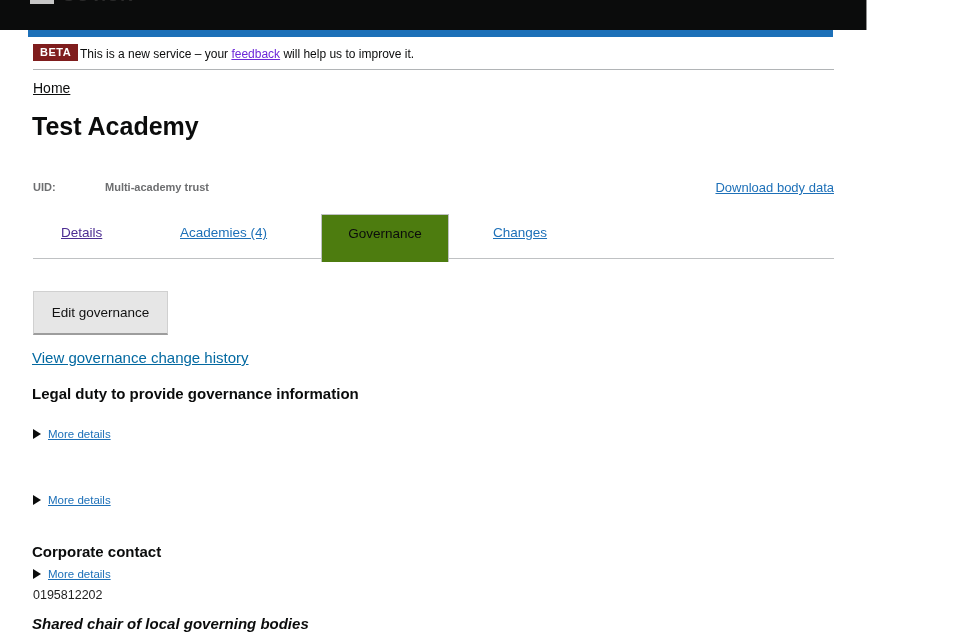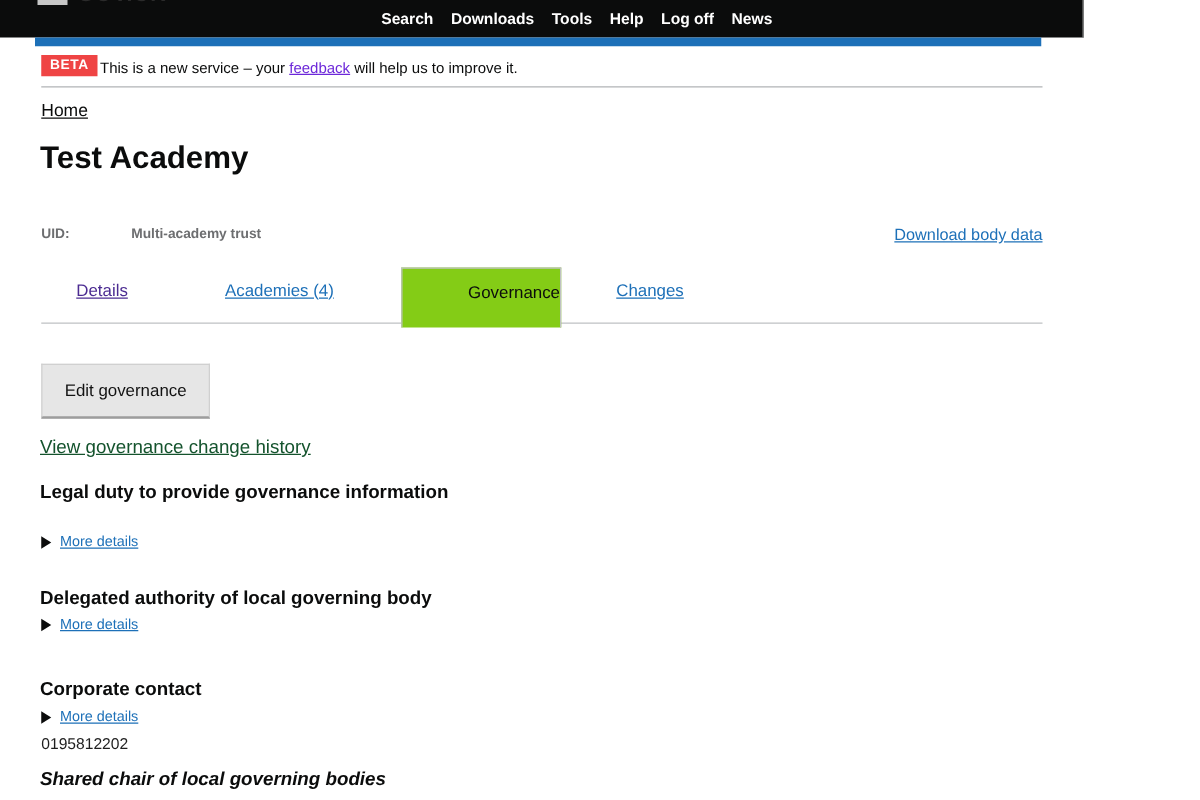--- a/index.html
+++ b/index.html
@@ -10,73 +10,65 @@
   .topbar{position:absolute;left:0;top:0;width:866px;height:30px;background:#0b0c0c;border-right:1px solid #8f8f8f;}
   .logo-sliver{position:absolute;left:30px;top:0;width:24px;height:4px;background:#c7c7c7;overflow:hidden;}
   .logo-text-sliver{position:absolute;left:62px;top:-14px;height:18px;overflow:hidden;color:#2b2b2b;font-weight:bold;font-size:17px;letter-spacing:1px;}
   .topnav{position:absolute;left:305px;top:0;height:30px;display:flex;align-items:center;gap:14px;}
   .topnav a{color:#ffffff;font-weight:bold;font-size:12.5px;text-decoration:none;white-space:nowrap;cursor:pointer;}
 
   
   .bluebar{position:absolute;left:28px;top:30px;width:805px;height:7px;background:#1d70b8;}
 
   
-  .beta-badge{position:absolute;left:33px;top:44px;background:#ef4444;color:#fff;font-weight:bold;font-size:11px;padding:2px 7px 3px 7px;letter-spacing:.5px;}
+  .beta-badge{position:absolute;left:33px;top:44px;background:#7f1d1d;color:#fff;font-weight:bold;font-size:11px;padding:2px 7px 3px 7px;letter-spacing:.5px;}
   .beta-text{position:absolute;left:80px;top:47px;font-size:12px;color:#0b0c0c;}
   .beta-text a{color:#6d28d9;text-decoration:underline;cursor:pointer;}
   .rule{position:absolute;left:33px;width:801px;height:0;border-top:1px solid #b1b4b6;}
   .rule-banner{top:69px;}
 
   
   .home-link{position:absolute;left:33px;top:80px;font-size:14px;color:#0b0c0c;text-decoration:underline;cursor:pointer;}
   .page-title{position:absolute;left:32px;top:112px;font-size:25px;font-weight:bold;color:#0b0c0c;margin:0;}
   .uid-label{position:absolute;left:33px;top:181px;font-size:11px;font-weight:bold;color:#6d6e70;}
   .uid-value{position:absolute;left:105px;top:181px;font-size:11px;font-weight:bold;color:#6d6e70;}
   .download-link{position:absolute;right:126px;top:180px;font-size:13px;color:#1d70b8;text-decoration:underline;cursor:pointer;}
 
   
   .tabs-line{position:absolute;left:33px;top:258px;width:801px;height:0;border-top:1px solid #bfc1c3;}
   .tab-link{position:absolute;top:225px;font-size:13.5px;text-decoration:underline;cursor:pointer;white-space:nowrap;}
   .tab-details{left:61px;color:#4c2c92;}
   .tab-academies{left:180px;color:#1d70b8;}
   .tab-changes{left:493px;color:#1d70b8;}
-  .tab-active{position:absolute;left:321px;top:214px;width:126px;height:47px;background:#84cc16;border:1px solid #bfc1c3;border-bottom:none;z-index:2;display:flex;justify-content:flex-end;align-items:flex-start;cursor:default;}
+  .tab-active{position:absolute;left:321px;top:214px;width:126px;height:47px;background:#4d7c0f;border:1px solid #bfc1c3;border-bottom:none;z-index:2;display:flex;justify-content:center;align-items:flex-start;cursor:default;}
   .tab-active span{margin-top:11px;font-size:13.5px;color:#0b0c0c;}
 
   
   .edit-btn{position:absolute;left:33px;top:291px;width:135px;height:44px;background:#e6e6e6;border:1px solid #d0d0d0;border-bottom:2px solid #9d9d9d;font-family:"Liberation Sans",sans-serif;font-size:13.5px;color:#121212;text-align:center;cursor:pointer;}
-  .history-link{position:absolute;left:32px;top:349px;font-size:15px;color:#14532d;text-decoration:underline;cursor:pointer;}
+  .history-link{position:absolute;left:32px;top:349px;font-size:15px;color:#0369a1;text-decoration:underline;cursor:pointer;}
 
   .section-heading{position:absolute;left:32px;font-size:15px;font-weight:bold;color:#0b0c0c;margin:0;white-space:nowrap;}
   .more-details{position:absolute;left:33px;display:flex;align-items:center;gap:7px;cursor:pointer;}
   .tri-icon{width:0;height:0;border-left:8px solid #0b0c0c;border-top:5px solid transparent;border-bottom:5px solid transparent;}
   .more-details a{font-size:11.5px;color:#1d70b8;text-decoration:underline;}
   .section-value{position:absolute;left:33px;font-size:12.5px;color:#1f1f1f;}
 
   .h1-pos{top:385px;} .md1-pos{top:428px;}
   .h2-pos{top:470px;} .md2-pos{top:494px;}
   .h3-pos{top:543px;} .md3-pos{top:568px;} .val3-pos{top:588px;}
   .h4-pos{top:615px;font-style:italic;}
 </style>
 </head>
 <body>
 
 <div id="screen">
 
   <div class="topbar">
     <div class="logo-sliver"></div>
     <div class="logo-text-sliver">GOV.UK</div>
-    <nav class="topnav">
-      <a>Search</a>
-      <a>Downloads</a>
-      <a>Tools</a>
-      <a>Help</a>
-      <a>Log off</a>
-      <a>News</a>
-    </nav>
   </div>
   <div class="bluebar"></div>
 
   <span class="beta-badge">BETA</span>
   <span class="beta-text"><span>This is a new service – your </span><a>feedback</a><span> will help us to improve it.</span></span>
   <div class="rule rule-banner"></div>
 
   <a class="home-link">Home</a>
   <h1 class="page-title">Test Academy</h1>
   <span class="uid-label">UID:</span>
@@ -93,21 +85,20 @@
 
   <button class="edit-btn">Edit governance</button>
   <a class="history-link">View governance change history</a>
 
   <h2 class="section-heading h1-pos">Legal duty to provide governance information</h2>
   <div class="more-details md1-pos">
     <span class="tri-icon"></span>
     <a>More details</a>
   </div>
 
-  <h2 class="section-heading h2-pos">Delegated authority of local governing body</h2>
   <div class="more-details md2-pos">
     <span class="tri-icon"></span>
     <a>More details</a>
   </div>
 
   <h2 class="section-heading h3-pos">Corporate contact</h2>
   <div class="more-details md3-pos">
     <span class="tri-icon"></span>
     <a>More details</a>
   </div>

